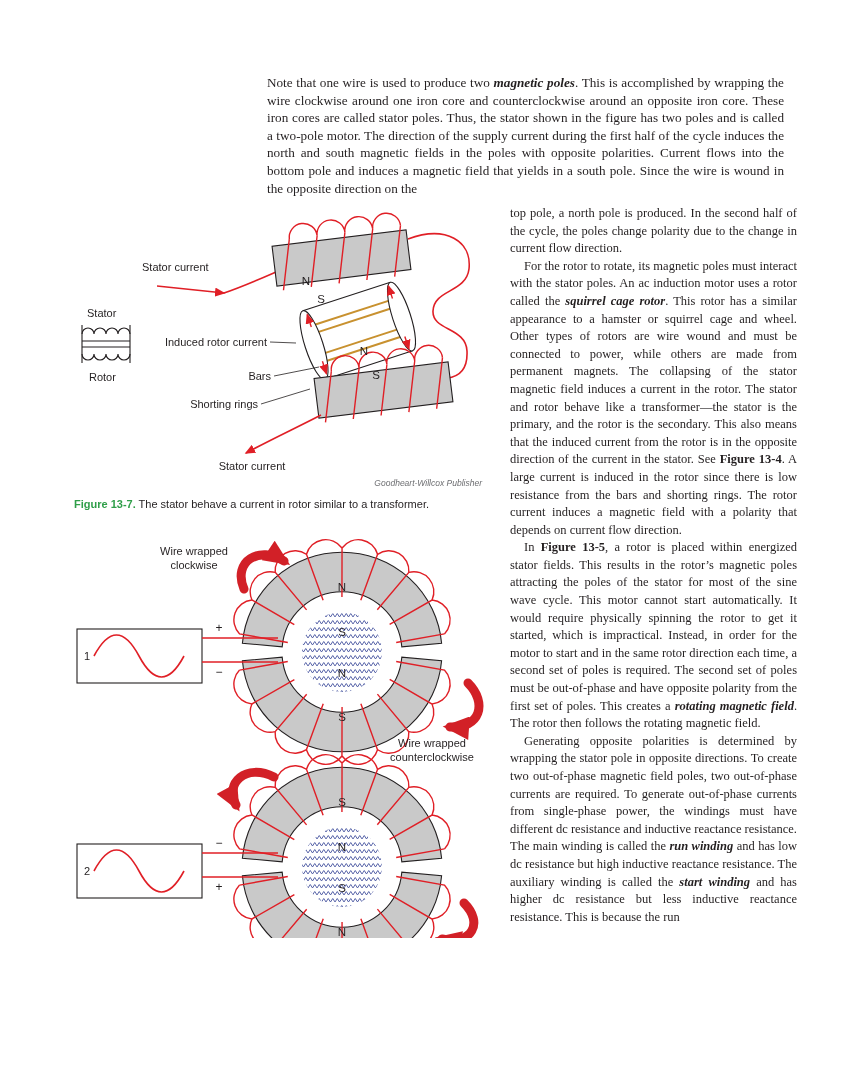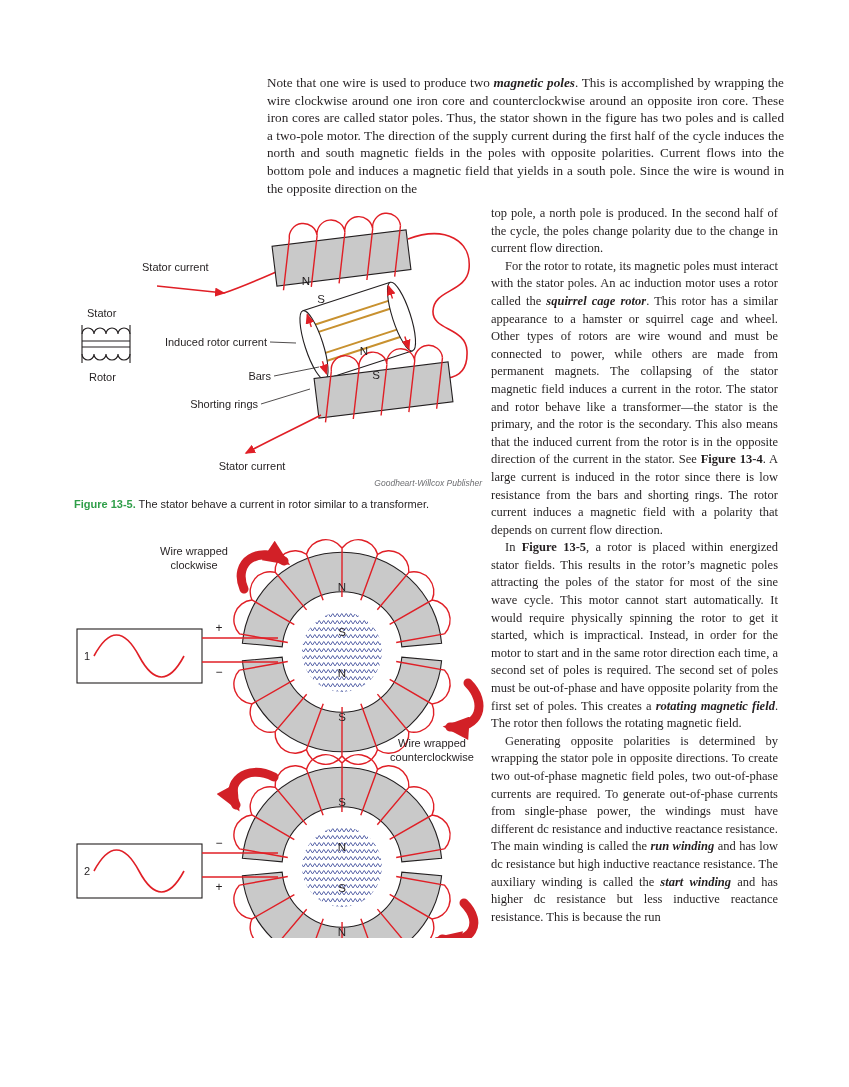--- a/index.html
+++ b/index.html
@@ -8,21 +8,21 @@
     --arrow-red:#d22027;
     --navy:#203a63;
     --gray-fill:#c9c9c9;
     --hatch-blue:#44519e;
   }
   html,body{margin:0;padding:0;background:#ffffff;}
   .page{position:relative;width:849px;height:938px;background:#fff;color:#231f20;
         font-family:"Liberation Serif",serif;overflow:hidden;margin-left:12px;}
   .intro{position:absolute;left:255px;top:74px;width:517px;font-size:13.2px;line-height:17.6px;
          text-align:justify;margin:0;}
-  .right-col{position:absolute;left:479px;top:205px;width:287px;font-size:12.5px;line-height:17.6px;}
+  .right-col{position:absolute;left:498px;top:205px;width:287px;font-size:12.5px;line-height:17.6px;}
   .para{margin:0;text-align:justify;}
   .indent{text-indent:14px;}
   .b{font-weight:bold;}
   .i{font-style:italic;}
   .fig{position:absolute;}
   .caption{position:absolute;font-family:"Liberation Sans",sans-serif;font-size:11px;
            line-height:14.5px;color:#231f20;margin:0;}
   .cap-label{color:var(--figure-green);font-weight:bold;}
   .footer{position:absolute;left:62px;top:1041px;width:706px;display:flex;align-items:baseline;}
   .pagenum{font-weight:bold;font-size:11.5px;}
@@ -124,21 +124,21 @@
     <text class="figtext" x="184" y="195" text-anchor="end">Shorting rings</text>
     <text class="figtext" x="178" y="257" text-anchor="middle">Stator current</text>
     <text class="pole" x="232" y="72">N</text>
     <text class="pole" x="247" y="90">S</text>
     <text class="pole" x="290" y="142">N</text>
     <text class="pole" x="302" y="166">S</text>
     <text class="credit" x="408" y="273">Goodheart-Willcox Publisher</text>
   </svg>
 
   <p class="caption" style="left:62px;top:497px;width:408px;">
-    <span class="cap-label">Figure 13-5.</span>
+    <span class="cap-label">Figure 13-7.</span>
     <span>The stator behave a current in rotor similar to a transformer.</span>
   </p>
 
   <svg class="fig" style="left:62px;top:535px;" width="410" height="450" viewBox="0 0 410 450">
 
     <g id="statorRing">
       <path class="grayfill" d="M 168.4 108.3 A 100 100 0 0 1 367.6 108.3 L 327.8 111.8 A 60 60 0 0 0 208.2 111.8 Z"></path>
       <path class="grayfill" d="M 367.6 125.7 A 100 100 0 0 1 168.4 125.7 L 208.2 122.2 A 60 60 0 0 0 327.8 122.2 Z"></path>
       <circle cx="268" cy="117" r="40" fill="#ffffff"></circle>
       <circle cx="268" cy="117" r="40" fill="url(#hatch)"></circle>

